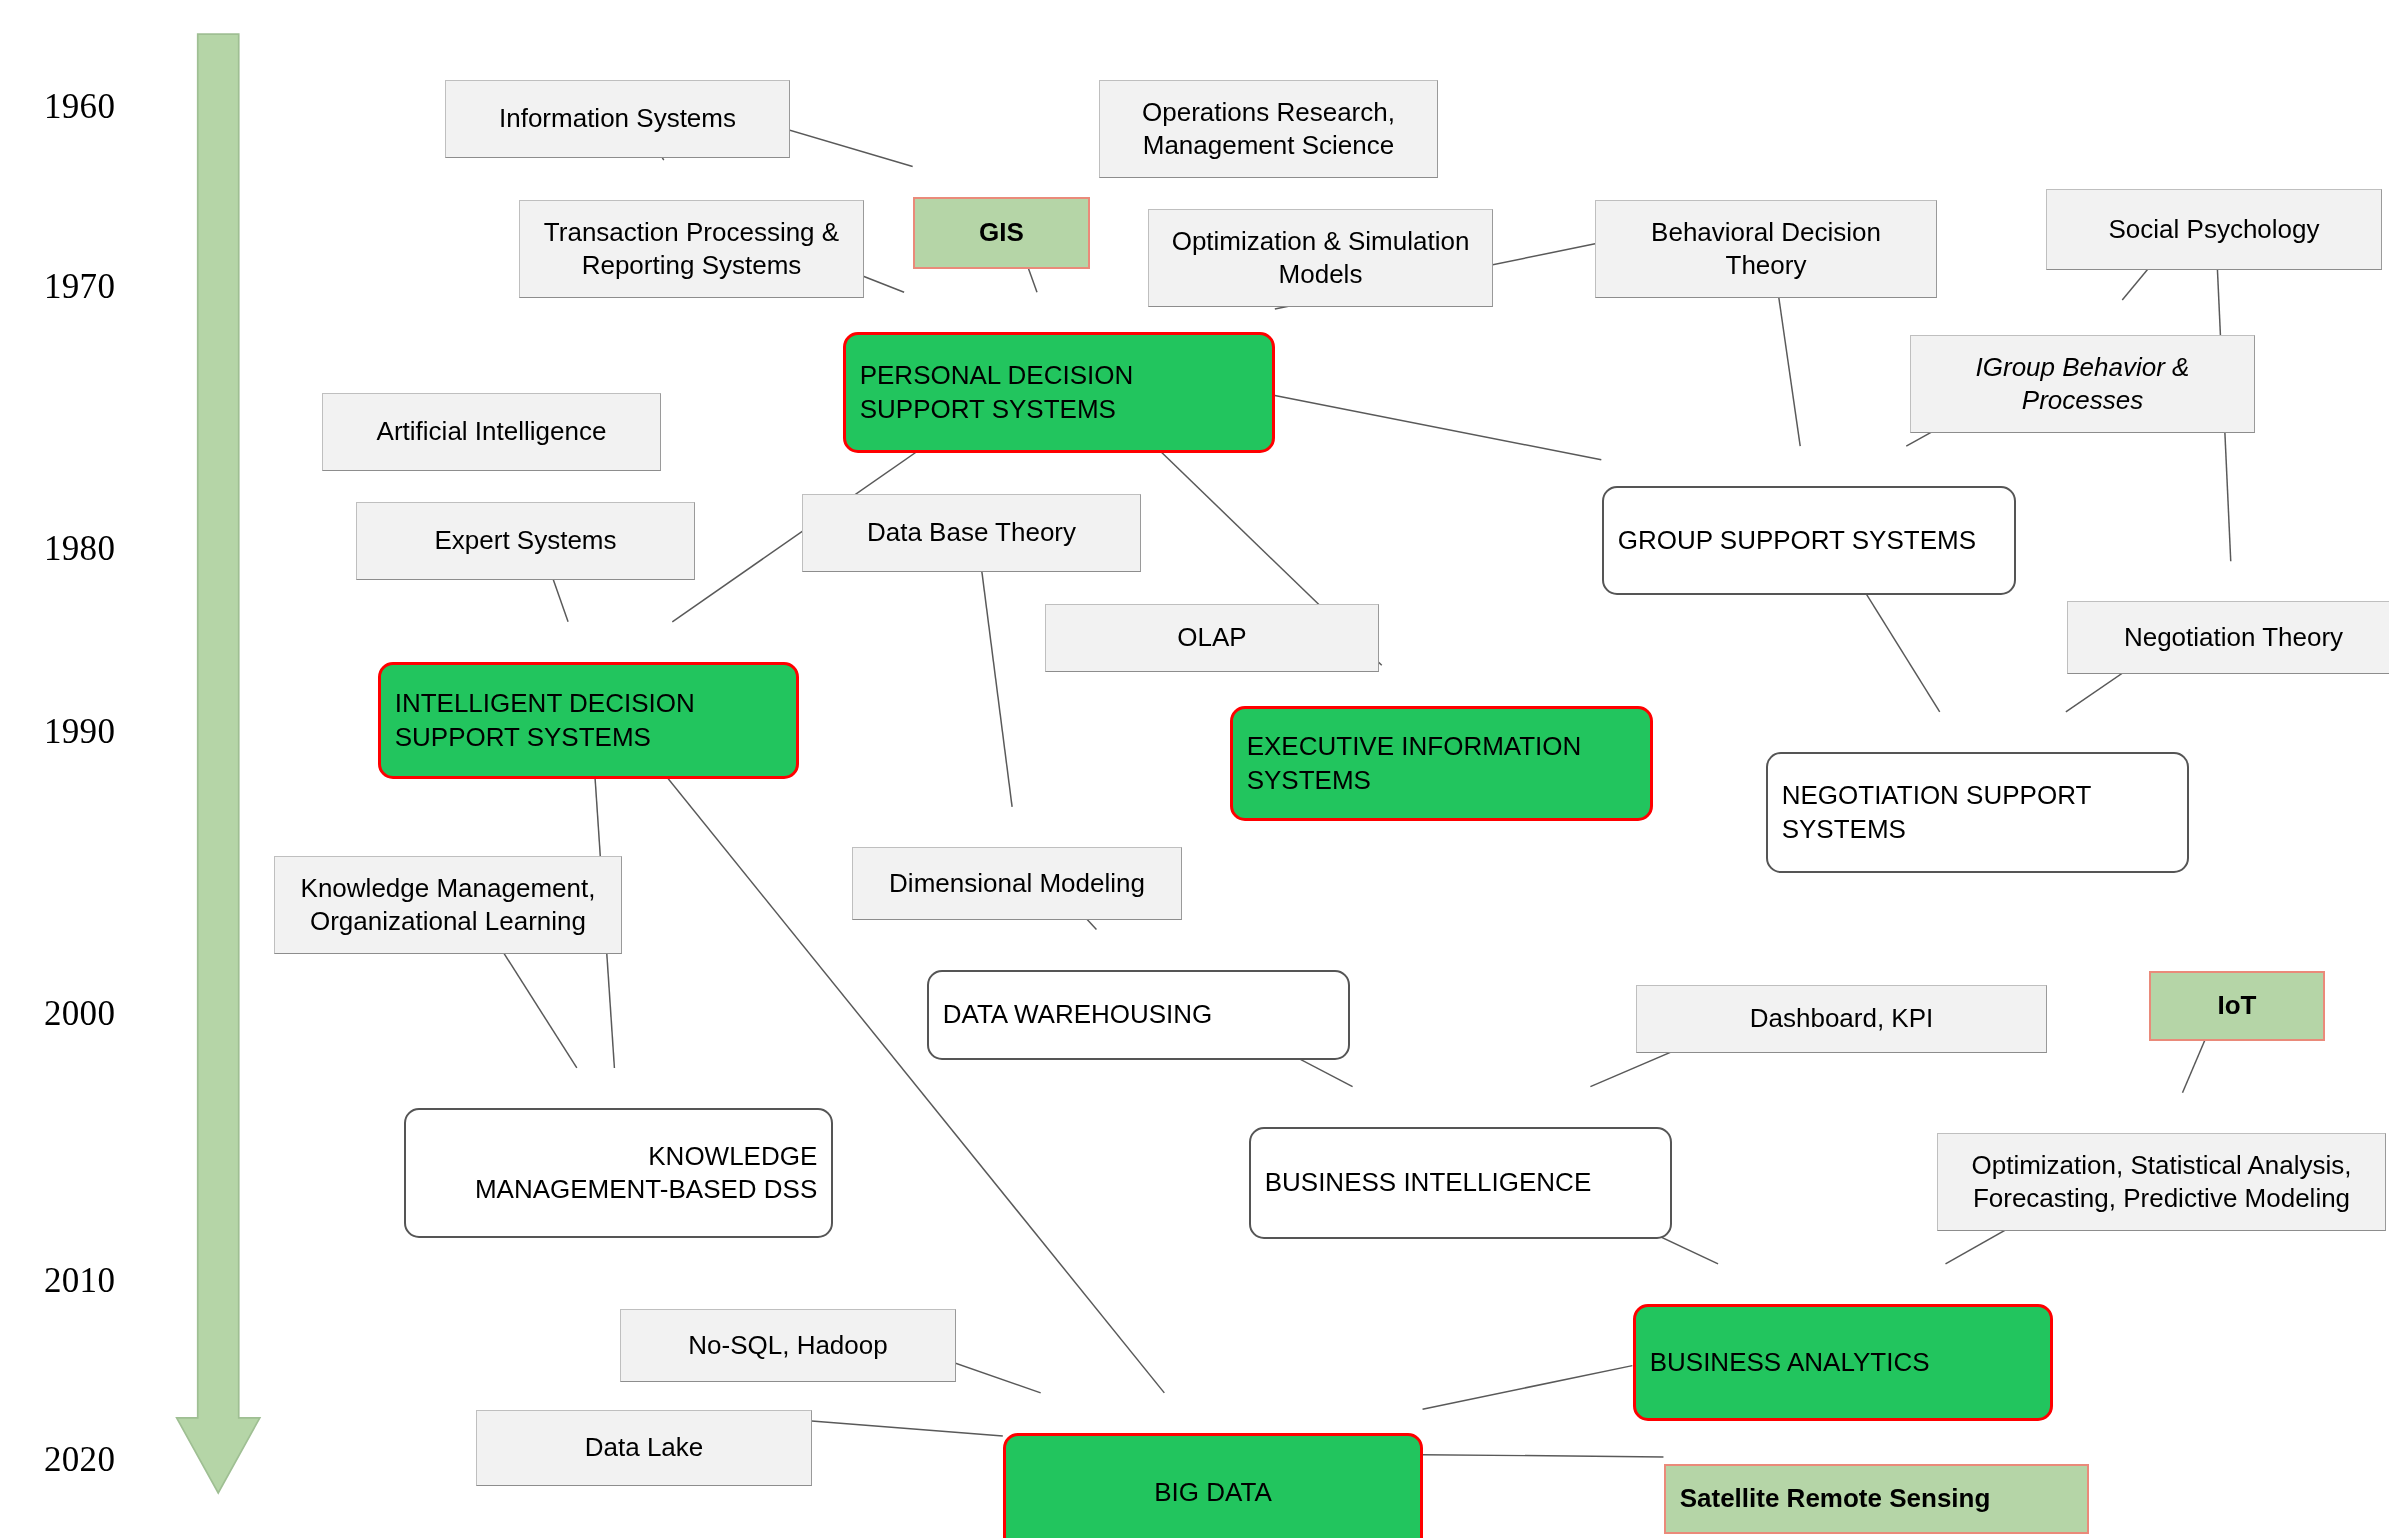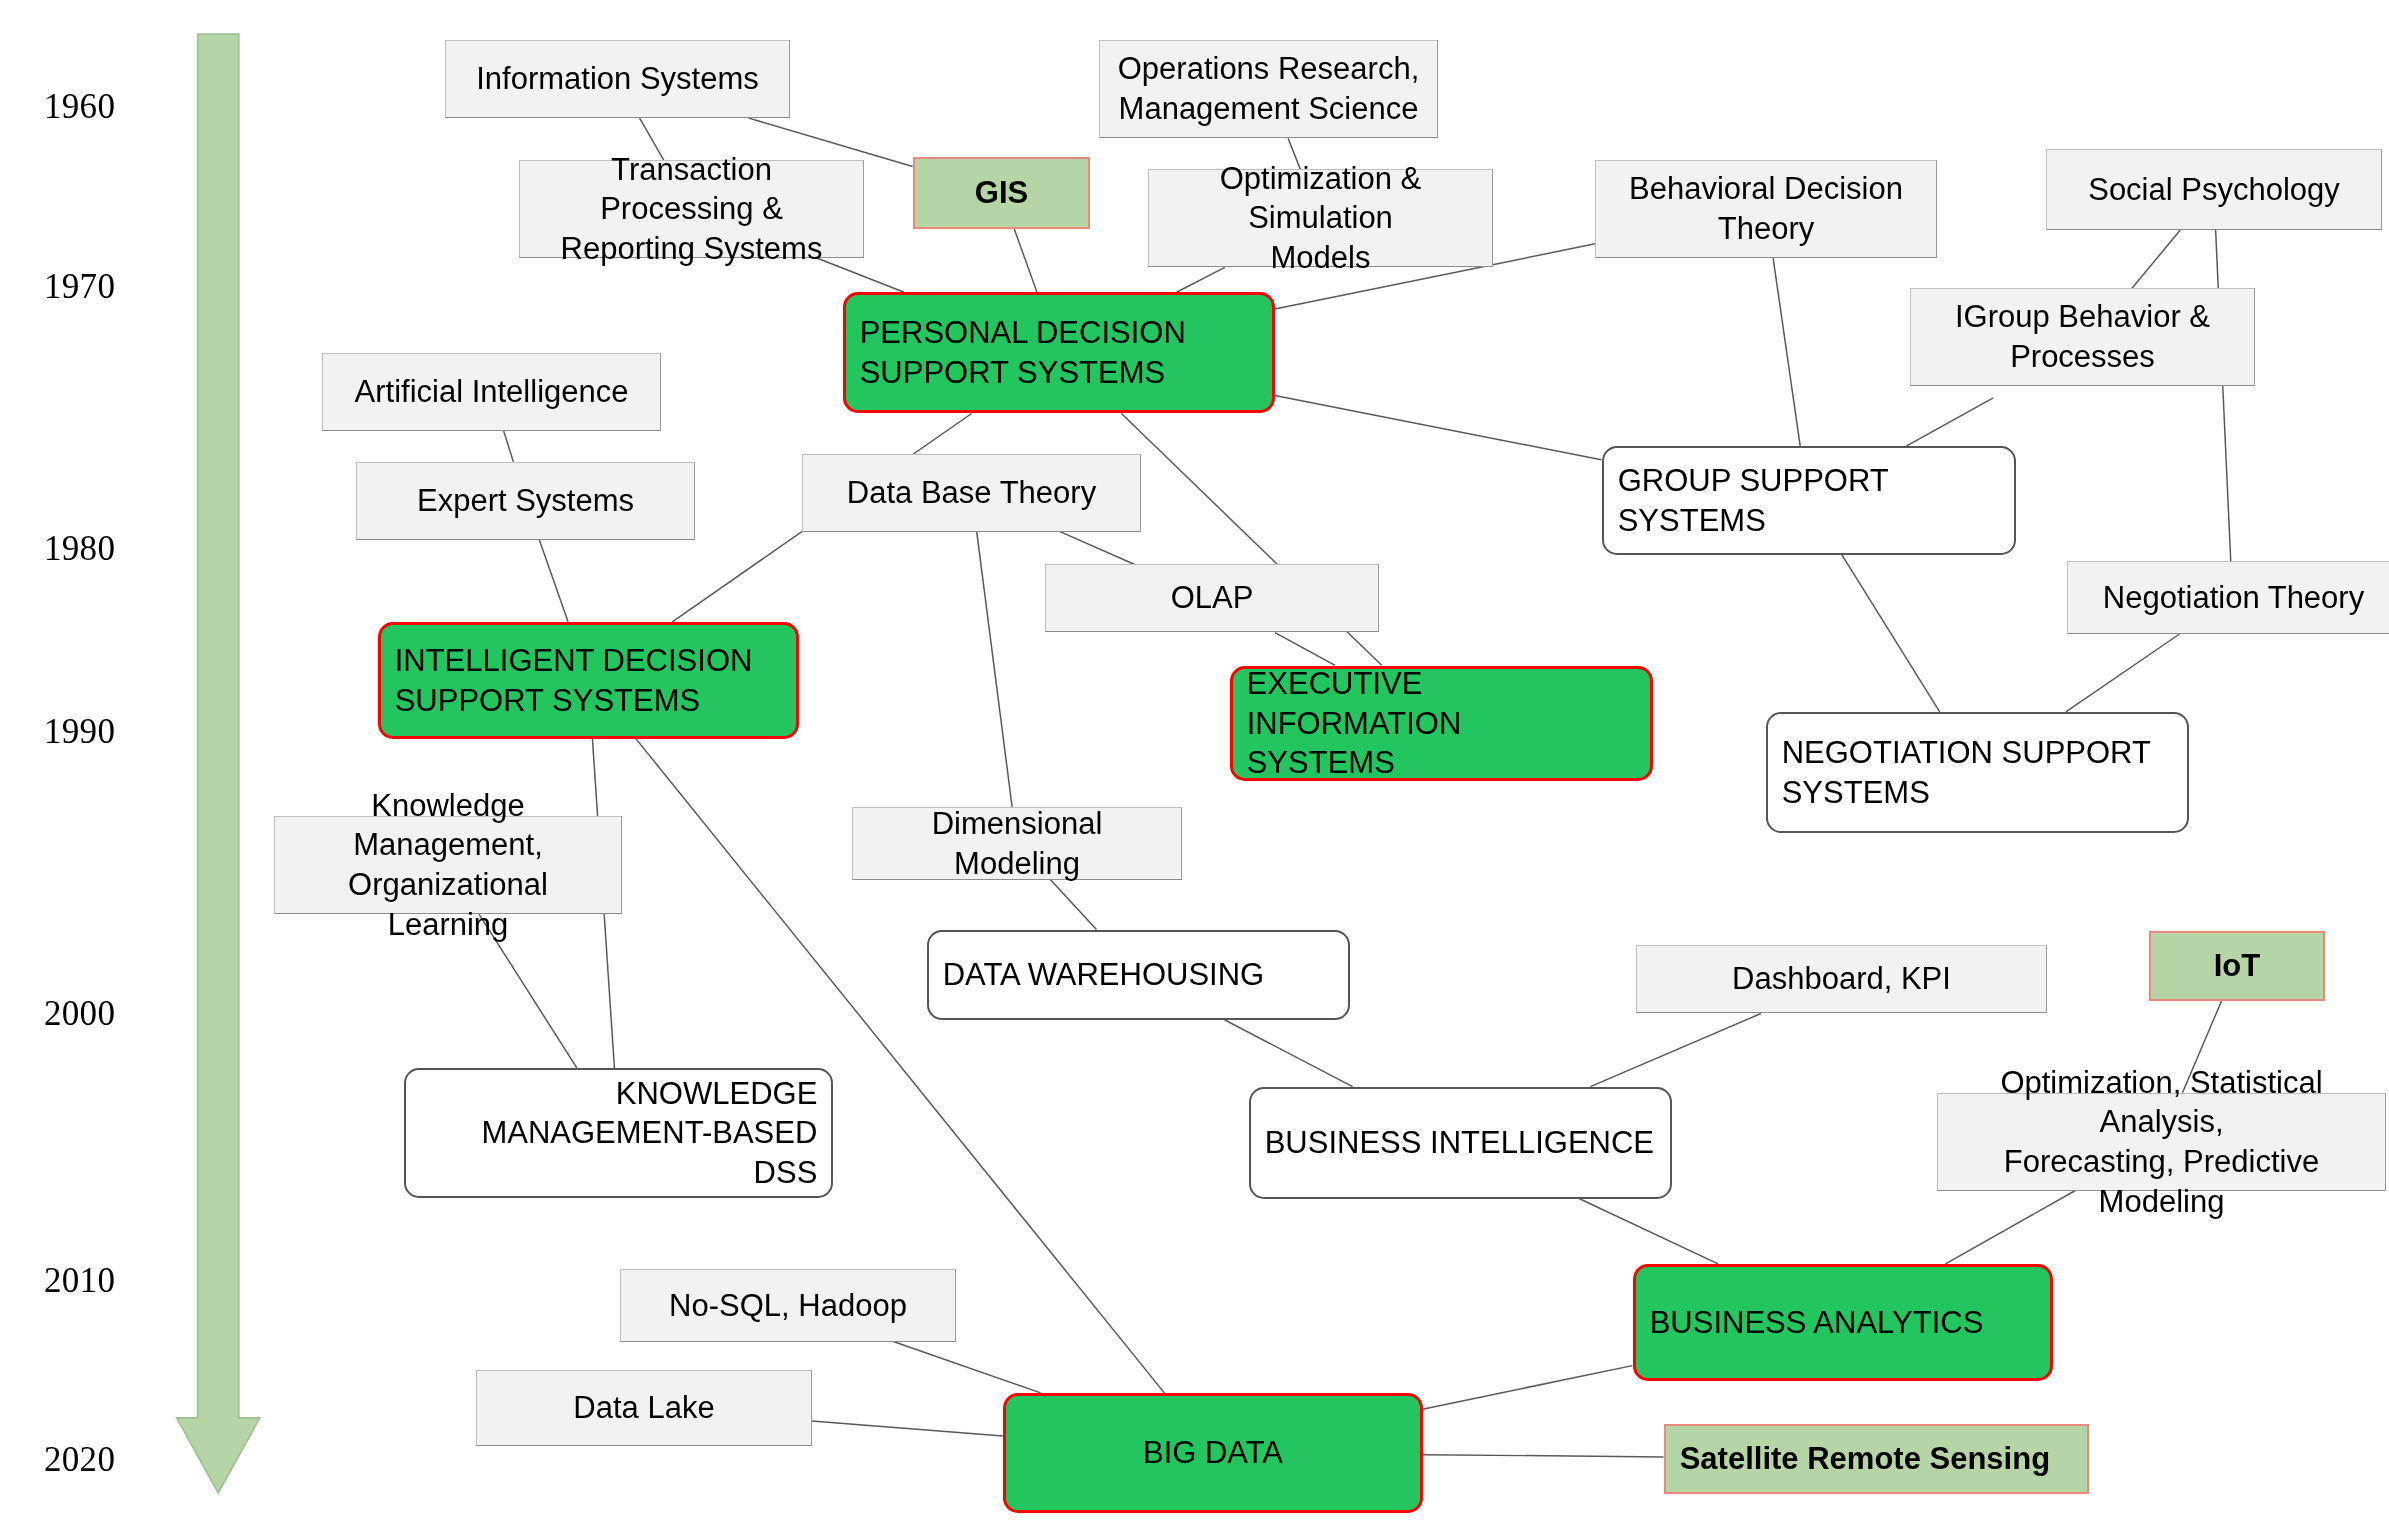--- a/index.html
+++ b/index.html
@@ -29,23 +29,24 @@
     font-family: Liberation Serif, serif;
     white-space: nowrap;
     letter-spacing: 0.3px;
   }
   .node {
     position: absolute;
     box-sizing: border-box;
     display: flex;
     align-items: center;
     color: #000000;
-    font-size: 31px;
+    font-size: 26px;
     line-height: 1.28;
     padding: 5.7px 13.7px;
+    margin-top: 40px;
   }
   
   .n-plain {
     background: #f2f2f2;
     border: 1.7px solid #bfbfbf;
     border-bottom-color: #8d8d8d;
     border-right-color: #9a9a9a;
     justify-content: center;
     text-align: center;
   }
@@ -157,21 +158,21 @@
       </div>
       <div class="node n-plain" style="left: 1595px; top: 160px; width: 342px; height: 98px; justify-content: center;">
         <span>Behavioral Decision<br>Theory</span>
       </div>
       <div class="node n-plain" style="left: 2046px; top: 149px; width: 336px; height: 81px;">
         <span>Social Psychology</span>
       </div>
       <div class="node n-red" style="left: 843px; top: 292px; width: 432px; height: 121px;">
         <span>PERSONAL DECISION<br>SUPPORT SYSTEMS</span>
       </div>
-      <div class="node n-plain" style="left: 1910px; top: 288px; width: 345px; height: 98px;">
+      <div class="node n-plain" style="left: 1910px; top: 295px; width: 345px; height: 98px; font-style: italic;">
         <span>IGroup Behavior &amp;<br>Processes</span>
       </div>
       <div class="node n-plain" style="left: 322px; top: 353px; width: 339px; height: 78px;">
         <span>Artificial Intelligence</span>
       </div>
       <div class="node n-plain" style="left: 802px; top: 454px; width: 339px; height: 78px;">
         <span>Data Base Theory</span>
       </div>
       <div class="node n-plain" style="left: 356px; top: 462px; width: 339px; height: 78px;">
         <span>Expert Systems</span>

